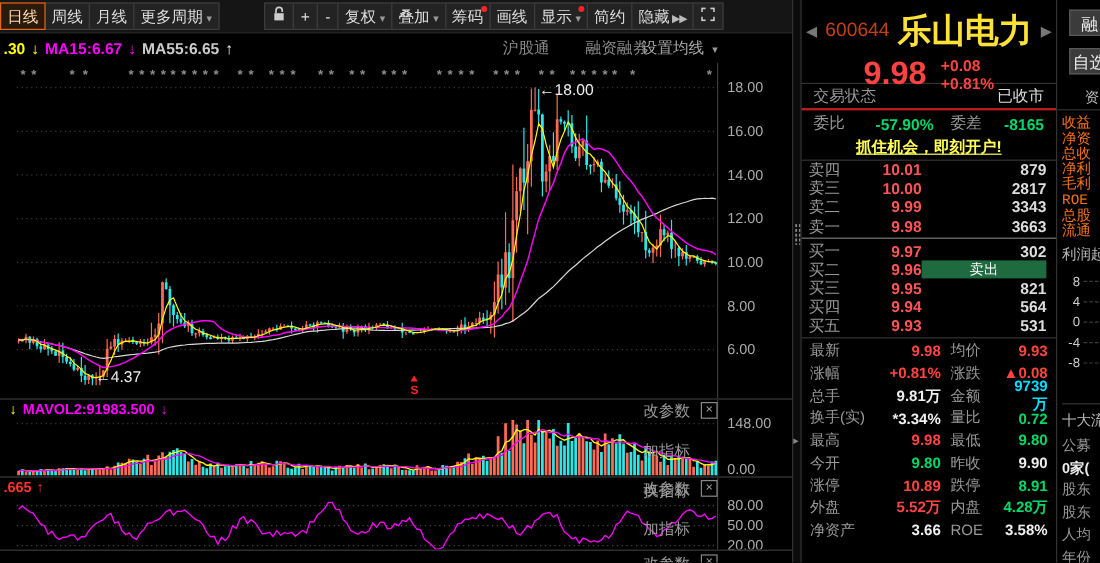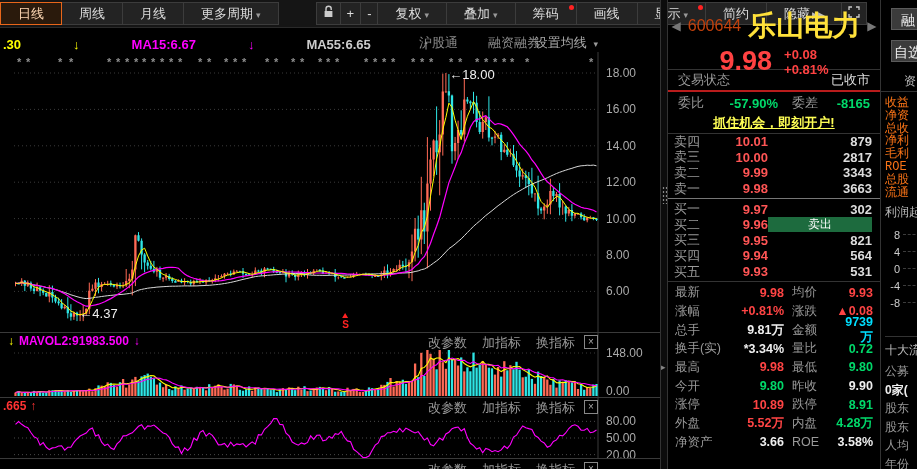--- a/index.html
+++ b/index.html
@@ -3,39 +3,39 @@
 <meta charset="utf-8">
 <style>
   html,body{margin:0;padding:0;background:#000;}
   .app{position:relative;width:917px;height:469px;background:#000;overflow:hidden;
        font-family:"Liberation Sans","DejaVu Sans",sans-serif;-webkit-font-smoothing:none;}
   
   .chart-col{position:absolute;left:0;top:0;width:660px;height:469px;}
   .toolbar{height:28px;display:flex;align-items:center;background:#151515;border-bottom:1px solid #2a2a2a;padding-left:1px;box-sizing:border-box;}
   .tb-group{display:flex;}
   .tb-group.tools{margin-left:38px;}
-  .tb-btn{height:21px;line-height:21px;padding:0 17px;background:#232323;border:1px solid #3c3c3c;color:#ddd;
+  .tb-btn{height:21px;line-height:21px;padding:0 5px;background:#232323;border:1px solid #3c3c3c;color:#ddd;
           font-size:13px;margin-left:-1px;position:relative;cursor:pointer;white-space:nowrap;}
   .tb-btn.sel{border:1px solid #e8661a;color:#ffd9b5;background:#2a1a0c;z-index:2;}
   .tb-btn.sq{padding:0 6px;}
   .caret{color:#999;font-size:9px;margin-left:3px;}
   .dot{position:absolute;top:2px;right:2px;width:5px;height:5px;border-radius:50%;background:#f22;}
   .suffix{color:#bbb;font-size:9px;margin-left:2px;letter-spacing:-1px;}
-  .mabar{height:24px;display:flex;align-items:flex-end;font-size:13px;font-weight:bold;position:relative;padding-left:3px;background:#000;gap:47px;}
+  .mabar{height:24px;display:flex;align-items:center;font-size:13px;font-weight:bold;position:relative;padding-left:3px;background:#000;}
   .ma5{color:#ffff00;} .ma15{color:#ff00ff;} .ma55{color:#cccccc;}
   .arr-y{color:#ffff00;margin:0 5px;} .arr-m{color:#ff00ff;margin:0 5px;} .arr-w{color:#eee;margin:0 5px;}
   .mabar-links{position:absolute;right:120px;display:flex;gap:30px;color:#8a8a8a;font-weight:normal;}
   .ma-setting{position:absolute;right:62px;color:#aaa;font-weight:normal;}
   .main-chart{position:absolute;top:52px;left:0;width:660px;height:280px;}
   .vol-panel,.ind-panel{position:absolute;left:0;width:660px;border-top:1px solid #3a3a3a;box-sizing:border-box;}
   .vol-panel{top:332px;height:65px;}
   .ind-panel{top:397px;height:61px;}
   .sliver{position:absolute;top:458px;left:0;width:660px;height:11px;border-top:1px solid #3a3a3a;overflow:hidden;box-sizing:border-box;}
   .panel-head{position:absolute;top:0;left:3px;height:16px;font-size:12px;font-weight:bold;z-index:3;display:flex;align-items:center;}
-  .panel-links{position:absolute;right:85px;top:1px;display:flex;gap:15px;color:#999;font-size:13px;z-index:3;}
+  .panel-links{position:absolute;right:85px;top:1px;display:flex;gap:15px;color:#999;font-size:13px;z-index:3;flex-direction:column;}
   .panel-links span{cursor:pointer;}
   .close-box{position:absolute;right:62px;top:2px;width:12px;height:12px;border:1px solid #888;color:#aaa;
              font-size:10px;line-height:11px;text-align:center;z-index:3;cursor:pointer;}
   .vol-label{color:#ff00ff;} .ind-val{color:#ff3333;} .arr-r{color:#ff3333;margin-left:4px;}
   
   .v-divider{position:absolute;left:660px;top:0;width:8px;height:469px;background:#0c0c0c;
              border-left:1px solid #333;border-right:1px solid #333;box-sizing:border-box;cursor:col-resize;}
   .grip{position:absolute;top:186px;left:1px;width:5px;height:18px;
         background-image:radial-gradient(#888 0.8px,transparent 1.1px);background-size:3px 4px;}
   .divider-arrow{position:absolute;top:362px;left:0;color:#888;font-size:9px;}

